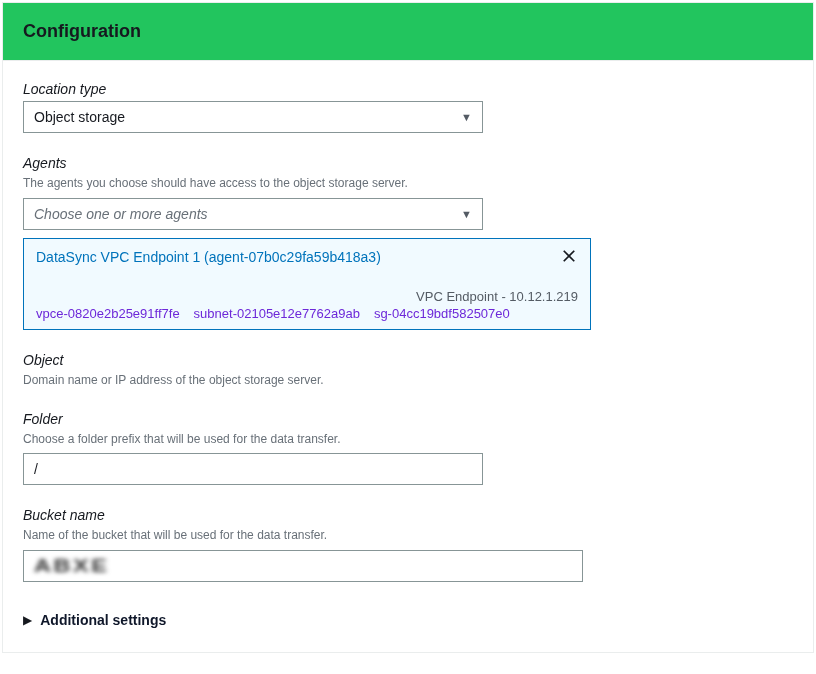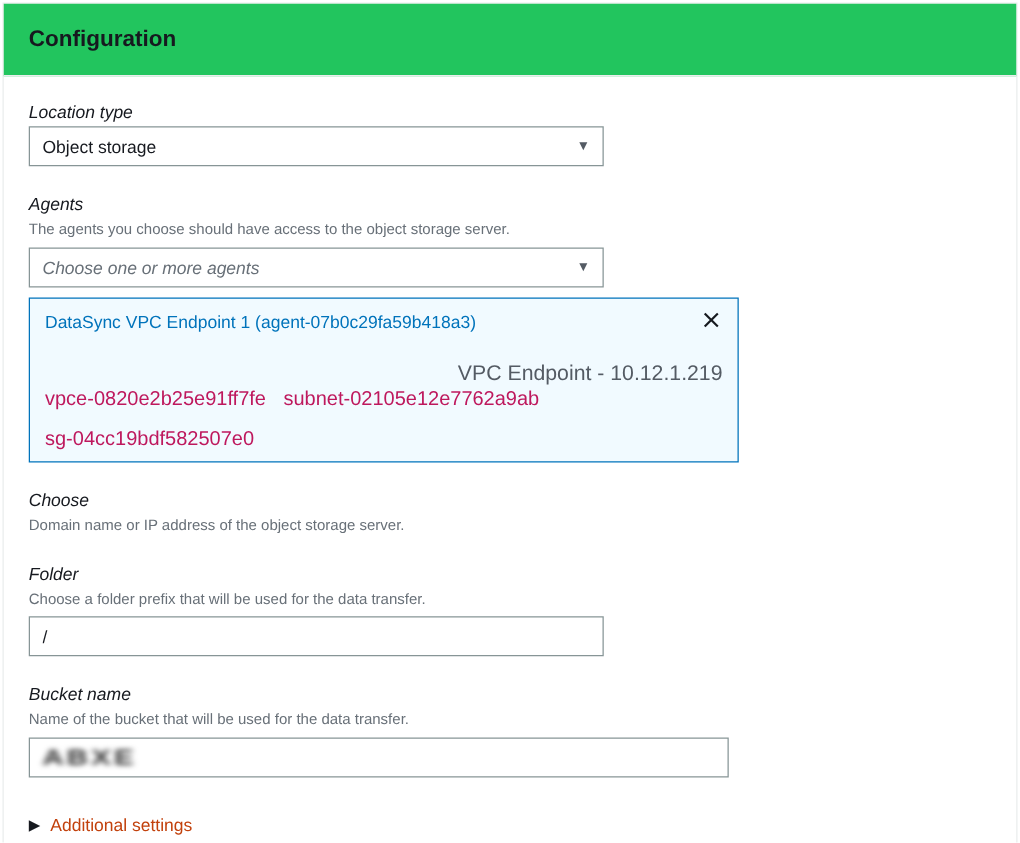--- a/index.html
+++ b/index.html
@@ -90,29 +90,29 @@
       margin-top: 8px;
     }
     .agent-chip-title {
       color: #0073bb;
       font-size: 14px;
       margin-bottom: 4px;
       padding-right: 24px;
     }
     .agent-chip-sub {
       color: #545b64;
-      font-size: 17px;
+      font-size: 13px;
       text-align: right;
       margin-bottom: 2px;
       padding-right: 0;
       margin-top: 24px;
     }
     .agent-chip-meta {
-      color: #be185d;
-      font-size: 16px;
+      color: #6d28d9;
+      font-size: 13px;
       display: flex;
       gap: 14px;
       flex-wrap: wrap;
       align-items: center;
     }
     .agent-chip-close {
       position: absolute;
       top: 10px;
       right: 10px;
       width: 18px;
@@ -132,22 +132,22 @@
       gap: 8px;
       cursor: pointer;
       padding-top: 8px;
     }
     .expander .tri {
       color: #16191f;
       font-size: 12px;
     }
     .expander .label {
       font-size: 14px;
-      font-weight: 400;
-      color: #c2410c;
+      font-weight: 700;
+      color: #0f172a;
     }
     .blurred-input {
       width: 560px;
       height: 32px;
       border: 1px solid #879596;
       background: #ffffff;
       display: flex;
       align-items: center;
       padding: 4px 10px;
     }
@@ -196,21 +196,21 @@
         <div class="agent-chip-sub">VPC Endpoint - 10.12.1.219</div>
         <div class="agent-chip-meta">
           <span>vpce-0820e2b25e91ff7fe</span>
           <span>subnet-02105e12e7762a9ab</span>
           <span>sg-04cc19bdf582507e0</span>
         </div>
       </div>
     </div>
 
     <div class="form-group">
-      <span class="field-label">Choose</span>
+      <span class="field-label">Object</span>
       <span class="field-hint">Domain name or IP address of the object storage server.</span>
     </div>
 
     <div class="form-group">
       <span class="field-label">Folder</span>
       <span class="field-hint">Choose a folder prefix that will be used for the data transfer.</span>
       <input type="text" class="text-input" value="/" style="">
     </div>
 
     <div class="form-group">

